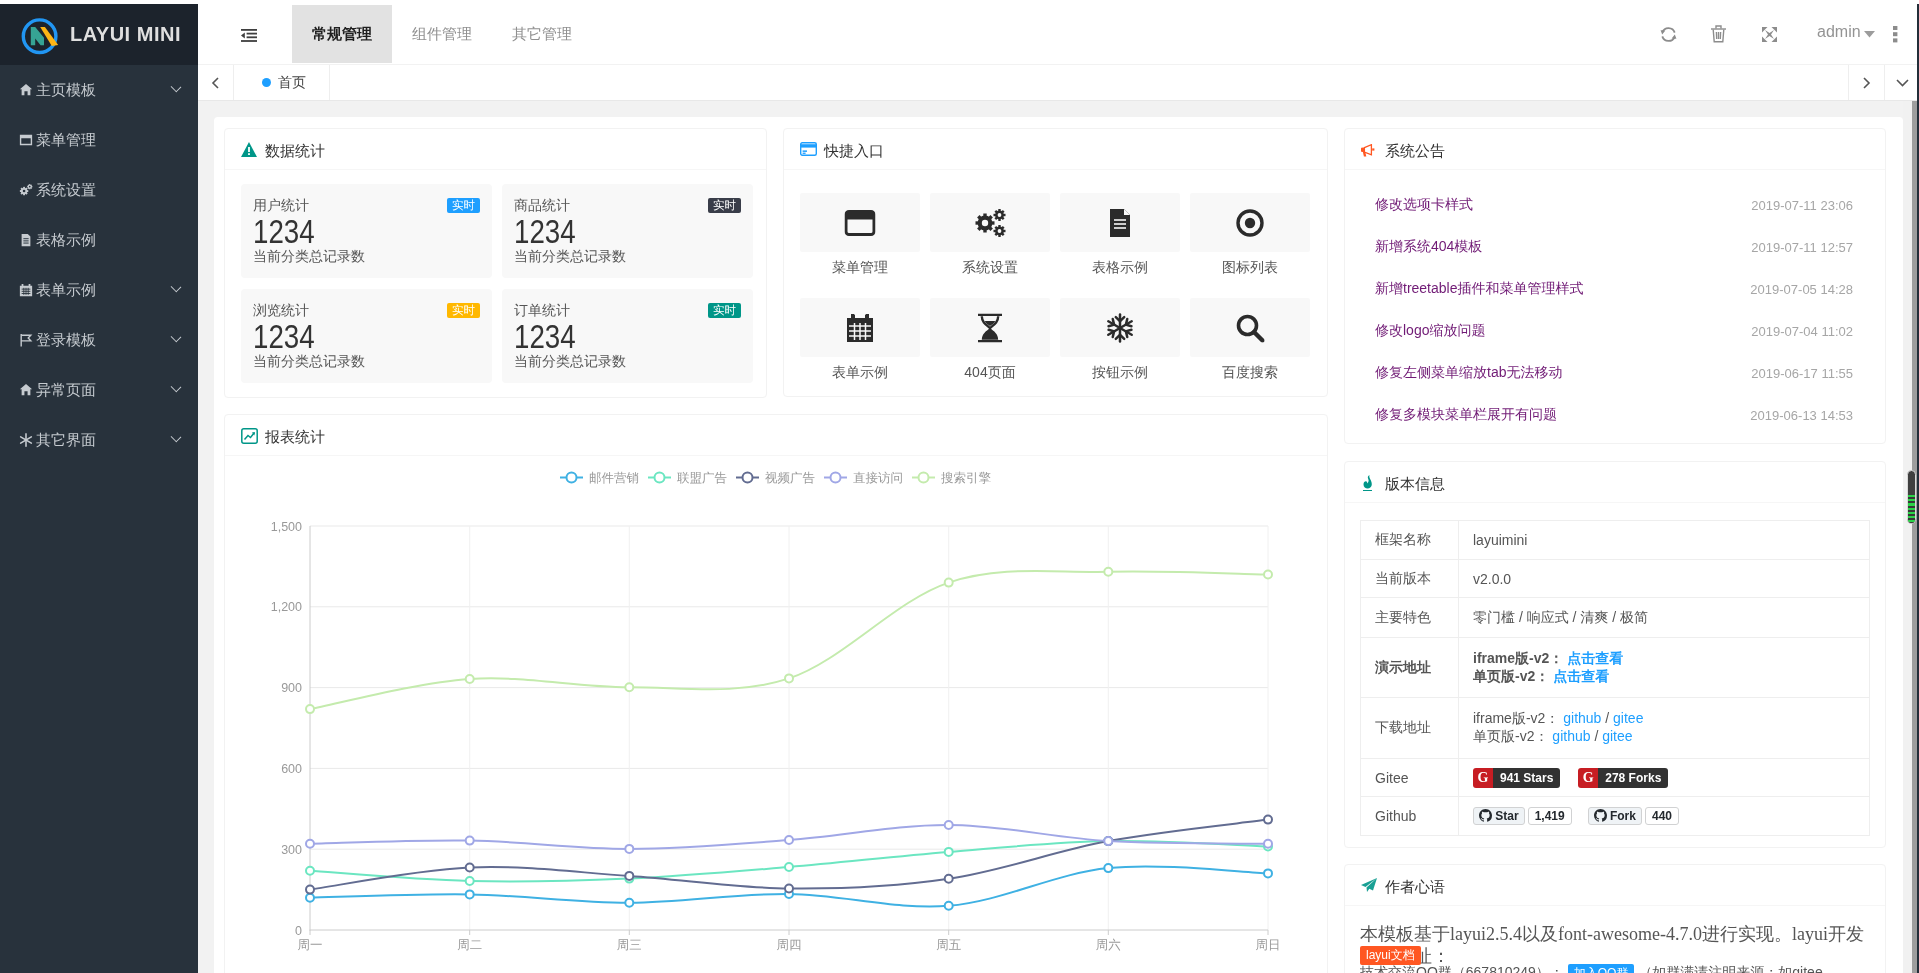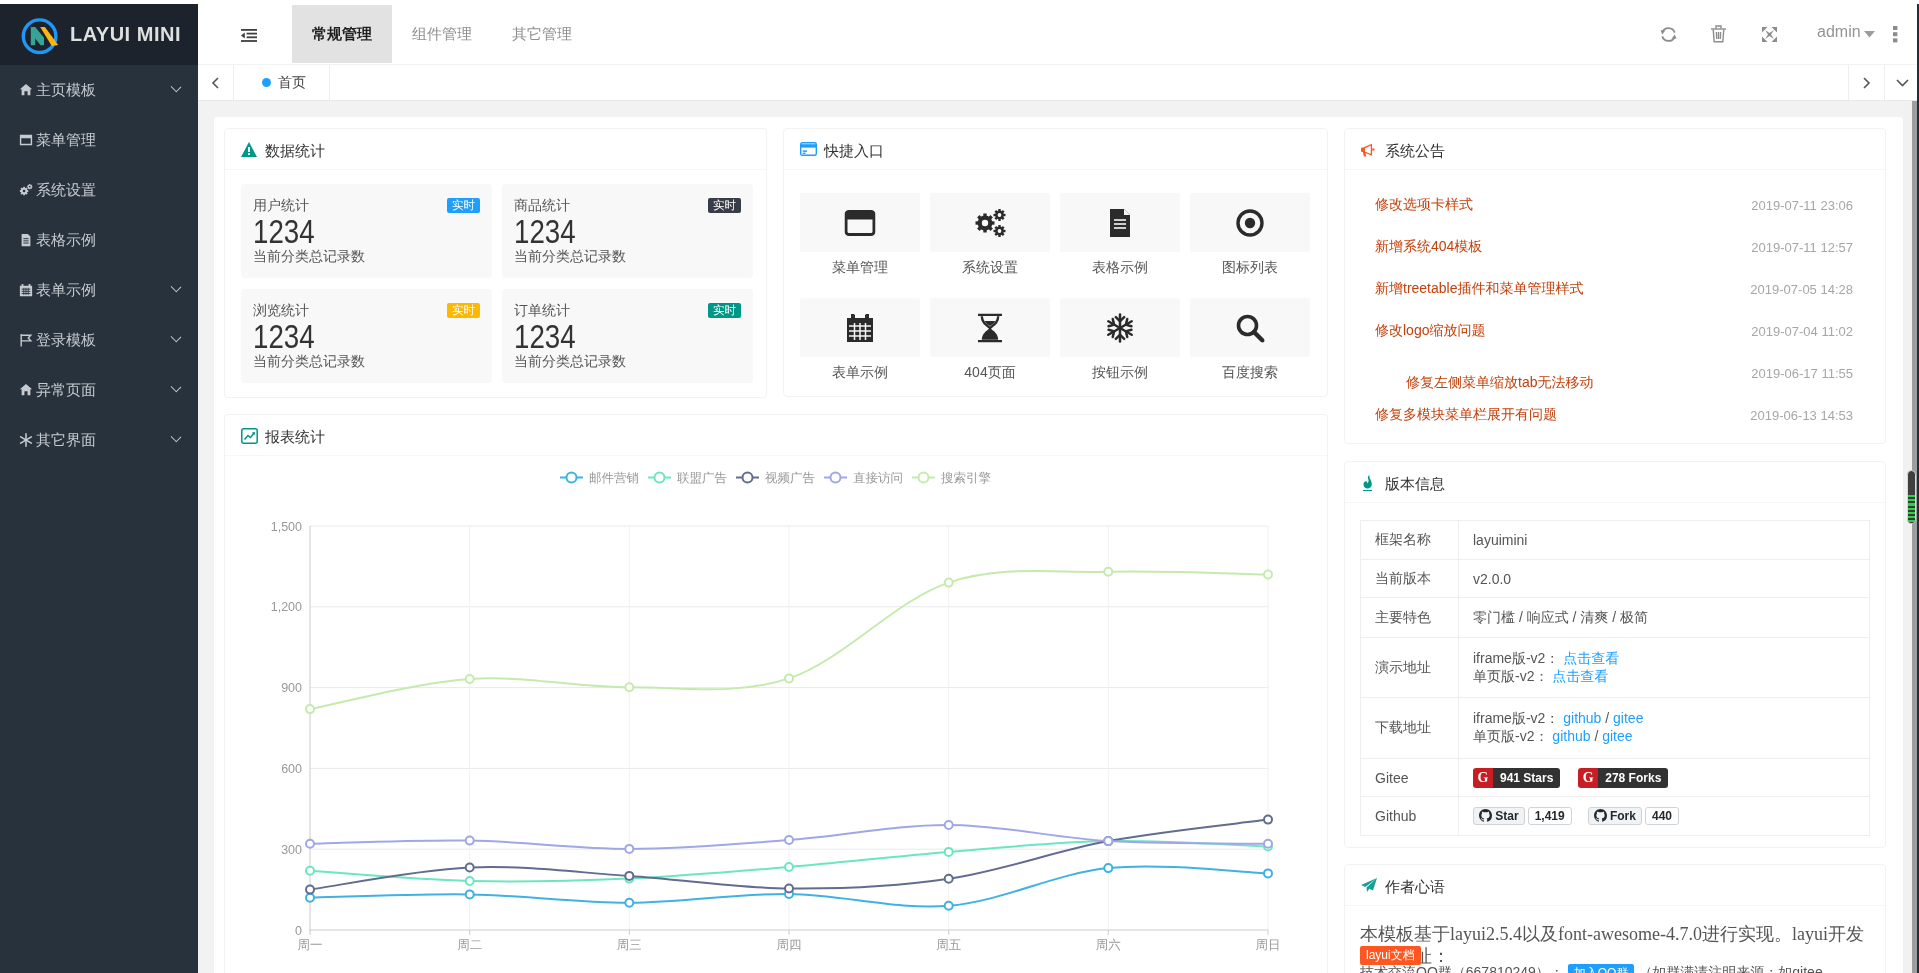--- a/index.html
+++ b/index.html
@@ -36,21 +36,21 @@
 .chead .ti { position:absolute; left:40px; top:13px; font-size:15px; color:#333; }
 .chead svg { position:absolute; left:16px; top:13px; }
 .statcard { position:absolute; background:#f8f8f8; border-radius:4px; width:251px; height:94px; }
 .statcard .t1 { position:absolute; left:12px; top:13px; font-size:14px; color:#555; }
 .statcard .n { position:absolute; left:12px; top:29px; font-size:33px; color:#333; transform:scaleX(.84); transform-origin:0 0; }
 .statcard .t2 { position:absolute; left:12px; top:64px; font-size:14px; color:#555; }
 .statcard .bdg { position:absolute; right:12px; top:14px; height:15px; line-height:15px; padding:0 5px; border-radius:2px; color:#fff; font-size:11.5px; font-weight:normal; }
 .qtile { position:absolute; width:120px; height:59px; background:#f8f8f8; border-radius:2px; }
 .qtile svg { position:absolute; left:50%; top:50%; transform:translate(-50%,-50%); }
 .qlabel { position:absolute; width:120px; text-align:center; font-size:14px; color:#555; }
-.notrow-t { position:absolute; left:30px; font-size:14px; color:#c2410c;text-align:right; }
+.notrow-t { position:absolute; left:30px; font-size:14px; color:#701a75;text-align:right; }
 .notrow-d { position:absolute; right:32px; font-size:13px; color:#a6a6a6; }
 .vtable { position:absolute; left:15px; top:58px; width:510px; border:1px solid #eee; border-collapse:collapse; table-layout:fixed; }
 .vtable td { border:1px solid #eee; font-size:14px; color:#555; padding:0 14px; }
 .vtable td.l { width:98px; }
 .lk { color:#1e9fff; }
 .gbadge { display:inline-flex; height:20px; border-radius:3px; overflow:hidden; font-size:12px; font-weight:bold; vertical-align:middle; }
 .gb-l { background:#c71d23; color:#fff; width:20px; text-align:center; line-height:20px; font-family:"Liberation Serif",serif; font-size:14px;}
 .gb-r { background:#323232; color:#fff; padding:0 7px; line-height:20px; }
 .ghbtn { display:inline-block; height:18px; line-height:17px; padding:0 5px; background:#eff3f6; border:1px solid #d1d2d3; border-radius:3px; font-size:12px; font-weight:bold; color:#24292e; vertical-align:middle;}
 .ghcount { display:inline-block; height:18px; line-height:17px; padding:0 6px; background:#fff; border:1px solid #d1d2d3; border-radius:3px; font-size:12px; font-weight:bold; color:#24292e; vertical-align:middle; margin-left:3px;}
@@ -326,21 +326,21 @@
           <span class="ti">系统公告</span>
         </div>
       <div class="notrow-t" style="top:67px;">修改选项卡样式</div>
         <div class="notrow-d" style="top:69px;">2019-07-11 23:06</div>
       <div class="notrow-t" style="top:109px;">新增系统404模板</div>
         <div class="notrow-d" style="top:111px;">2019-07-11 12:57</div>
       <div class="notrow-t" style="top:151px;">新增treetable插件和菜单管理样式</div>
         <div class="notrow-d" style="top:153px;">2019-07-05 14:28</div>
       <div class="notrow-t" style="top:193px;">修改logo缩放问题</div>
         <div class="notrow-d" style="top:195px;">2019-07-04 11:02</div>
-      <div class="notrow-t" style="top:245px;margin-left:31px;">修复左侧菜单缩放tab无法移动</div>
+      <div class="notrow-t" style="top:235px;">修复左侧菜单缩放tab无法移动</div>
         <div class="notrow-d" style="top:237px;">2019-06-17 11:55</div>
       <div class="notrow-t" style="top:277px;">修复多模块菜单栏展开有问题</div>
         <div class="notrow-d" style="top:279px;">2019-06-13 14:53</div>
     </div>
 
     <div class="card" style="left:26px; top:313px; width:1104px; height:700px;">
       <div class="chead">
           <svg width="17" height="16" viewBox="0 0 17 16">
             <rect x="0.8" y="0.8" width="15.4" height="14.4" rx="2" fill="none" stroke="#009688" stroke-width="1.5"></rect>
             <path d="M3.5 11.5 L7 7.5 L9.5 9.5 L13.5 4.5" fill="none" stroke="#009688" stroke-width="1.5"></path>
@@ -455,21 +455,21 @@
               <td>layuimini</td>
             </tr>
         <tr style="height:38px;">
               <td class="l">当前版本</td>
               <td>v2.0.0</td>
             </tr>
         <tr style="height:40px;">
               <td class="l">主要特色</td>
               <td>零门槛 / 响应式 / 清爽 / 极简</td>
             </tr>
-        <tr style="height:60px;">
+        <tr style="height:60px;font-weight:bold;">
               <td class="l">演示地址</td>
               <td>iframe版-v2： <span class="lk">点击查看</span><br>单页版-v2： <span class="lk">点击查看</span></td>
             </tr>
         <tr style="height:61px;">
               <td class="l">下载地址</td>
               <td>iframe版-v2： <span class="lk">github</span> / <span class="lk">gitee</span><br>单页版-v2： <span class="lk">github</span> / <span class="lk">gitee</span></td>
             </tr>
         <tr style="height:38px;">
               <td class="l">Gitee</td>
               <td>

